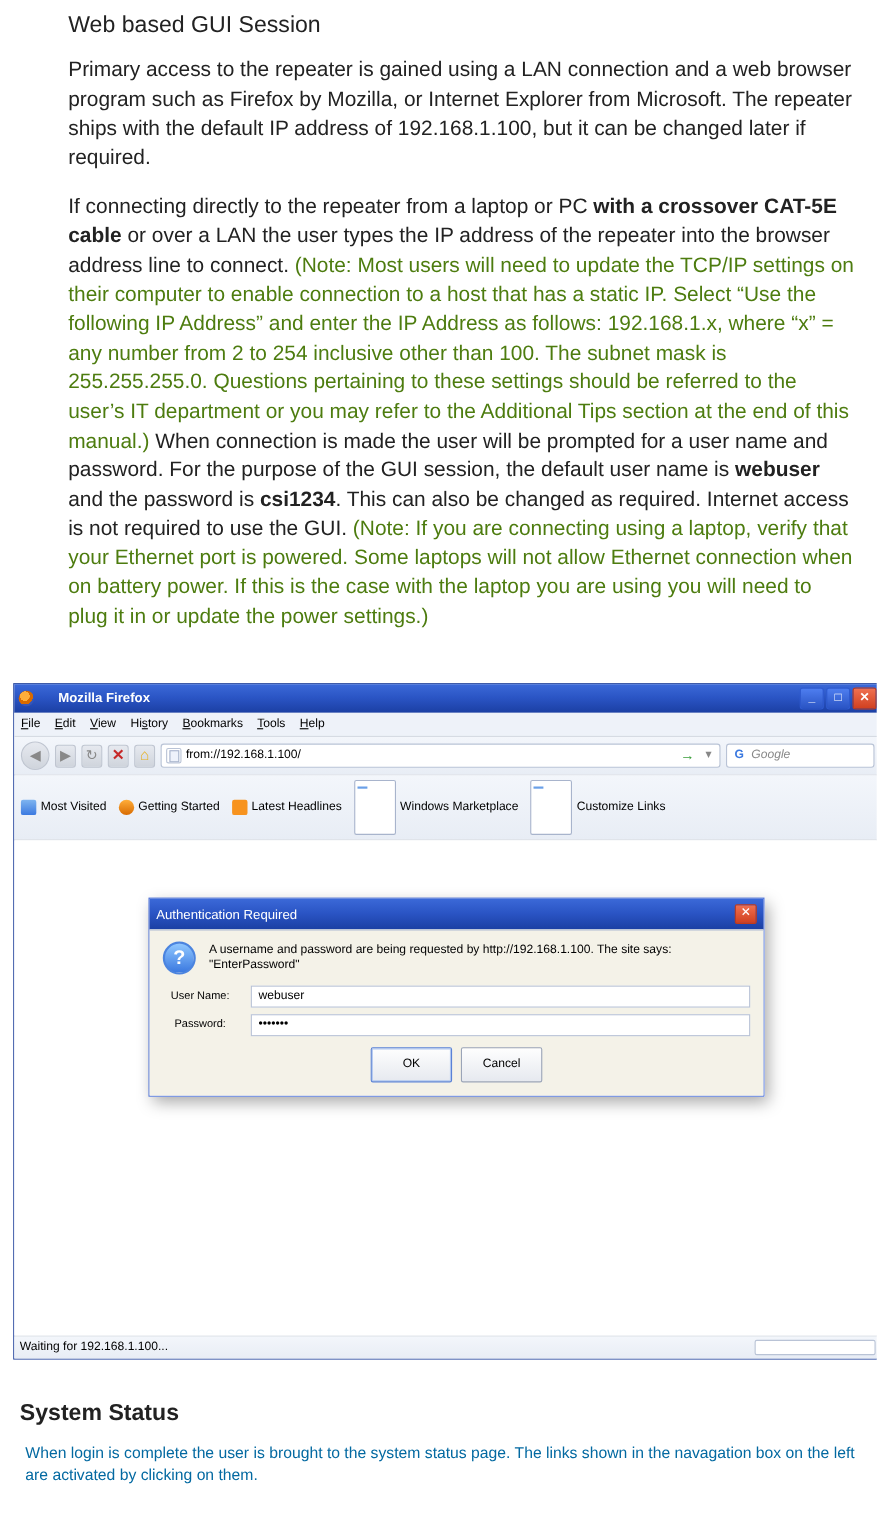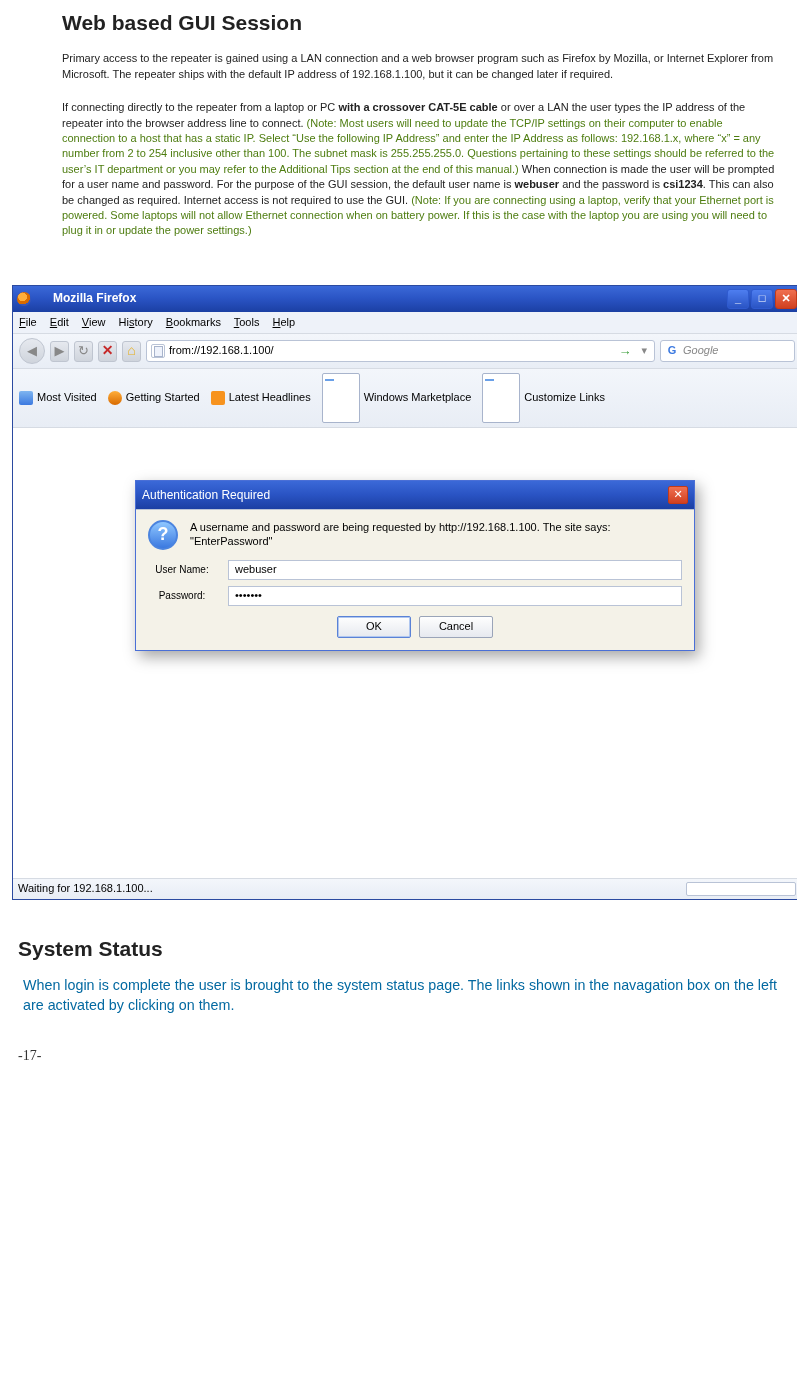--- a/index.html
+++ b/index.html
@@ -1,20 +1,20 @@
 <!DOCTYPE html>
 <html><head>
   <meta charset="utf-8">
   <style>
     * { box-sizing: border-box; margin: 0; padding: 0; }
     body { font-family: Arial, Helvetica, sans-serif; font-size: 15px; color: #333; line-height: 1.4; background: #fff; width: 797px; margin: 0 auto; }
     .page { padding: 8px 18px 40px 18px; }
-    h1 { font-size: 21px; font-weight: bold; margin: 0 0 14px 44px; color: #222; }
+    h1 { font-size: 21px; font-weight: normal; margin: 0 0 14px 44px; color: #222; }
     h2 { font-size: 21px; font-weight: bold; margin: 34px 0 12px 0; color: #222; }
-    .body-text { margin: 0 2px 0 44px; font-size: 11px; color: #222; }
+    .body-text { margin: 0 2px 0 44px; font-size: 19px; color: #222; }
     .p1 { margin-bottom: 18px; }
     .red { color: #4d7c0f; }
     .bold { font-weight: bold; }
     .page-num { text-align: left; font-size: 14px; margin-top: 30px; font-family: "Times New Roman", serif; }
 
     
     .ffwin { border: 1px solid #2b4aa0; margin: 46px 0 0 -6px; width: 790px; font-family: Tahoma, Arial, sans-serif; font-size: 11px; color: #000; }
     .titlebar { background: linear-gradient(#3b69d8,#2a54c4 48%,#1b3fa3); height: 26px; display: flex; align-items: center; padding: 0 4px; color: #fff; font-weight: bold; font-size: 12px; justify-content: space-between; }
     .titlebar .winbtns { display: flex; gap: 2px; }
     .titlebar .winbtn { width: 22px; height: 20px; border: 1px solid #2f5bd0; border-radius: 3px; display: flex; align-items: center; justify-content: center; background: linear-gradient(#4e7ef0,#2a54c4); font-size: 11px; font-family: Arial; }
@@ -54,21 +54,21 @@
     .dlg-title{background:linear-gradient(#3b69d8,#2a54c4 48%,#1b3fa3);color:#fff;font-weight:normal;font-size:12px;padding:5px 6px;display:flex;justify-content:space-between;align-items:flex-end;}
     .dlg-close{width:20px;height:18px;background:linear-gradient(#f07050,#d04020);border:1px solid #c43a18;border-radius:2px;display:flex;align-items:center;justify-content:center;color:#fff;font-size:11px;}
     .dlg-body{background:#f4f2e8;padding:10px 12px 12px 12px;border-top:1px solid #b9c3d6;}
     .dlg-top{display:flex;gap:12px;margin-bottom:10px;}
     .qicon{width:30px;height:30px;border-radius:50%;background:linear-gradient(#8fc7ff,#3b79e0);border:2px solid #4b84df;display:flex;align-items:center;justify-content:center;color:#fff;font-weight:bold;font-size:18px;flex-shrink:0;}
     .dlg-msg{font-size:11px;line-height:1.3;}
     .dlg-row{display:flex;align-items:center;margin-bottom:6px;}
     .dlg-label{width:80px;text-align:center;padding-right:12px;font-size:10px;}
     .dlg-field{flex:1;height:20px;border:1px solid #b9c3d6;background:#fff;padding:0 6px;font-size:11px;display:flex;align-items:center;}
     .dlg-btns{display:flex;justify-content:center;gap:8px;margin-top:10px;}
-    .dlg-btn{min-width:74px;height:22px;border:1px solid #9aa4b8;background:linear-gradient(#fefefe,#e6e9ef);border-radius:2px;font-size:11px;display:flex;align-items:center;justify-content:center;}
+    .dlg-btn{min-width:74px;height:32px;border:1px solid #9aa4b8;background:linear-gradient(#fefefe,#e6e9ef);border-radius:2px;font-size:11px;display:flex;align-items:center;justify-content:center;}
     .dlg-btn.ok{border:1px solid #5a82d6;box-shadow:0 0 0 1px #b0c7f0 inset;}
 
     .statusbar{background:linear-gradient(#f3f6fb,#e8edf5);border-top:1px solid #d6dbe3;height:21px;display:flex;align-items:center;justify-content:space-between;padding:0 5px;font-size:11px;}
     .prog{width:110px;height:14px;border:1px solid #b9c3d6;background:#fff;border-radius:2px;}
 
     .after-text { margin: 0 2px 0 5px; font-size: 14.3px; color: #0369a1; }
   </style>
 </head>
 <body>
 

